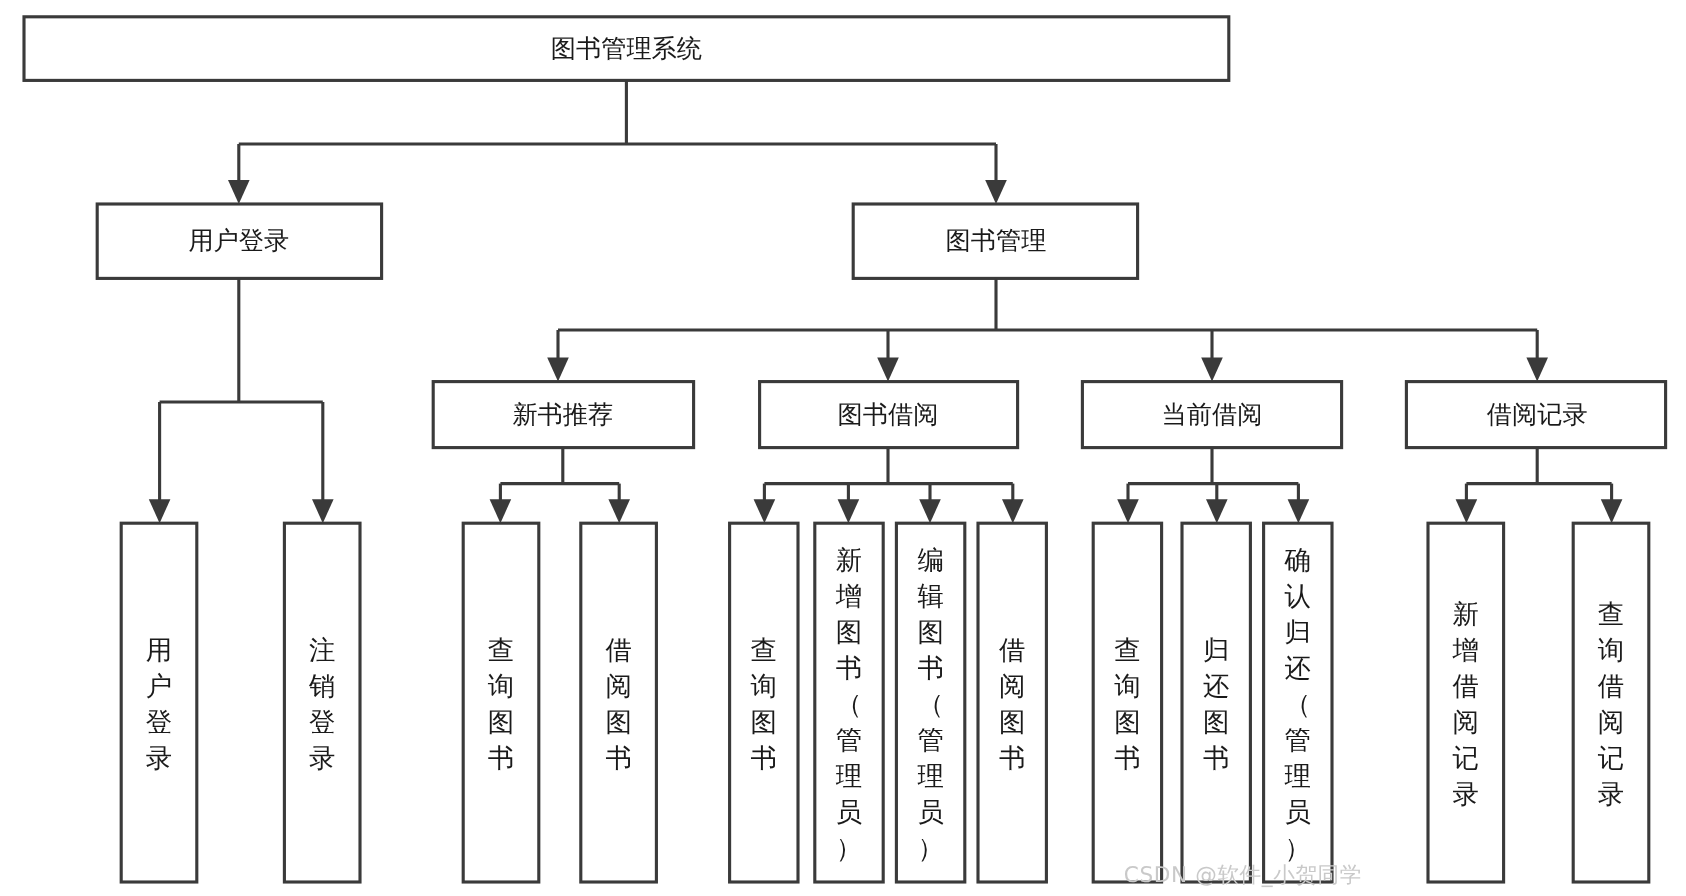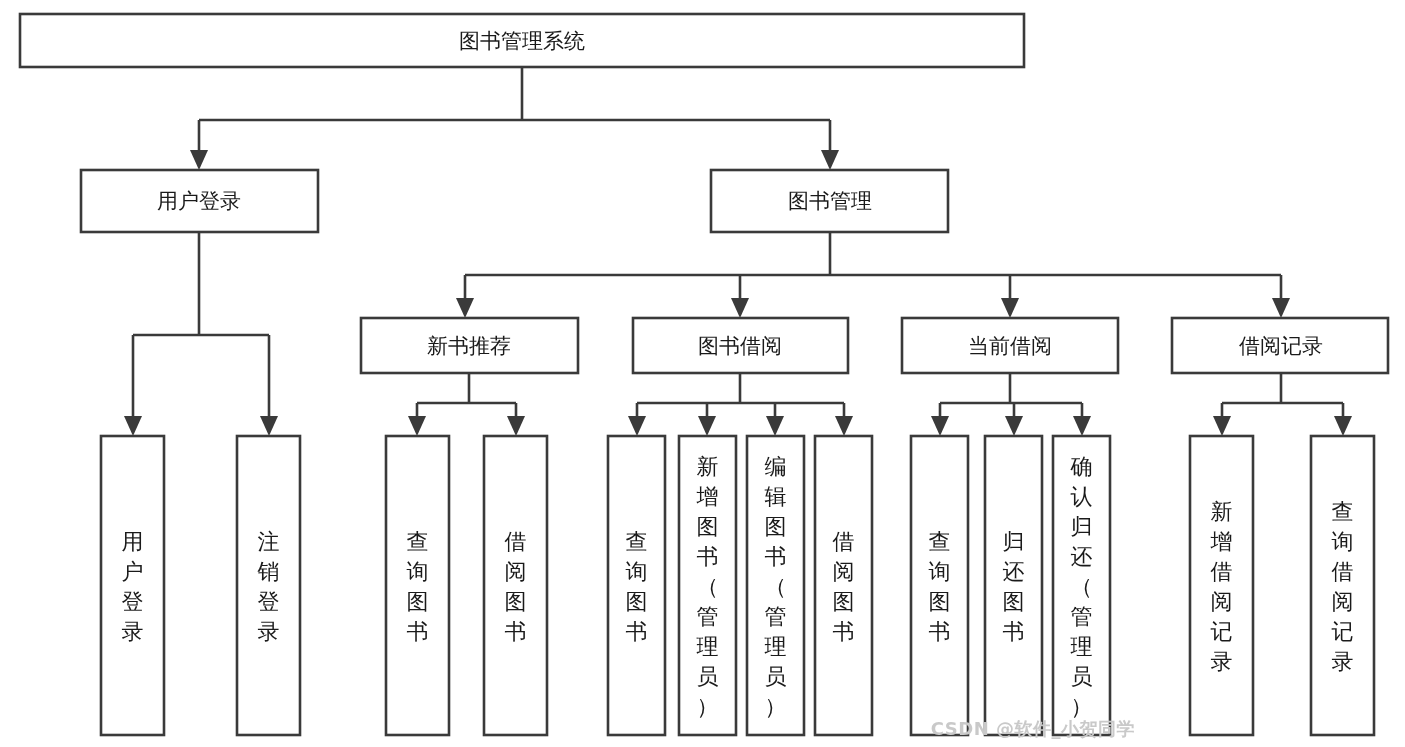--- a/index.html
+++ b/index.html
@@ -58,21 +58,20 @@
   .watermark {
     position: absolute;
     right: 8px;
     bottom: 6px;
     font-family: "DejaVu Sans", "Liberation Sans", sans-serif;
     font-size: 18px;
     color: #c9c9c9;
     white-space: nowrap;
     letter-spacing: 0.5px;
     user-select: none;
-    font-weight: bold;
   }
 </style>
 </head>
 <body>
 
 <div id="diagram-root">
 
   <svg id="org-chart" viewBox="0 0 1405 747">
 
     <defs>

